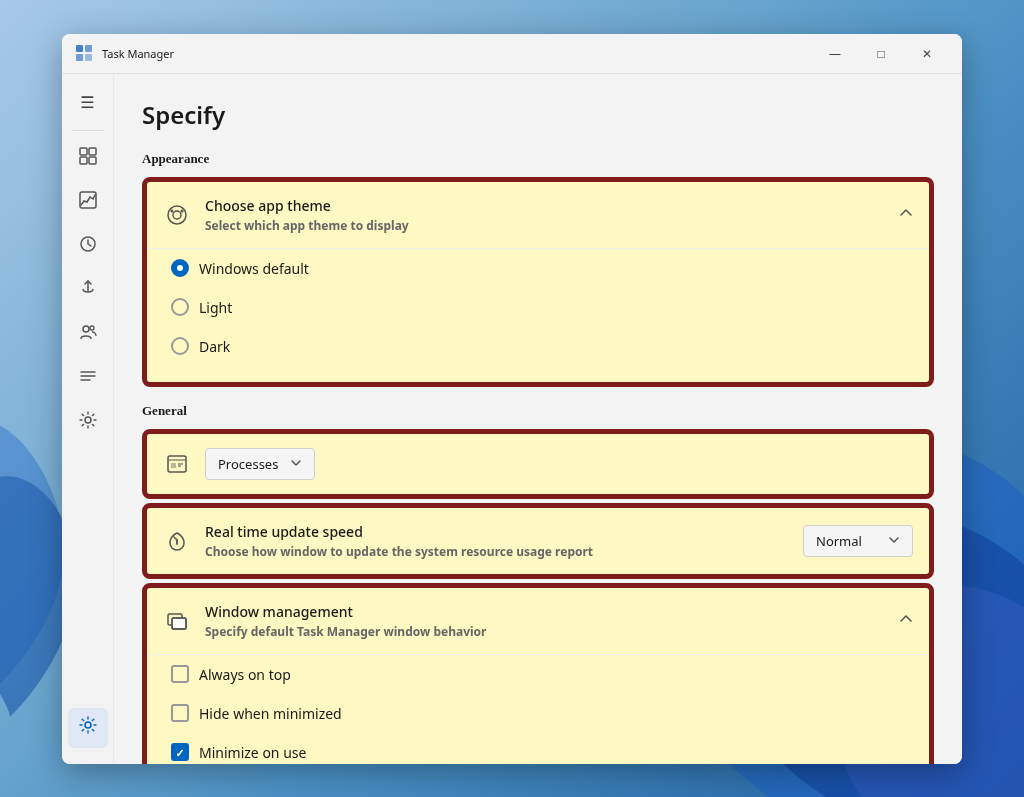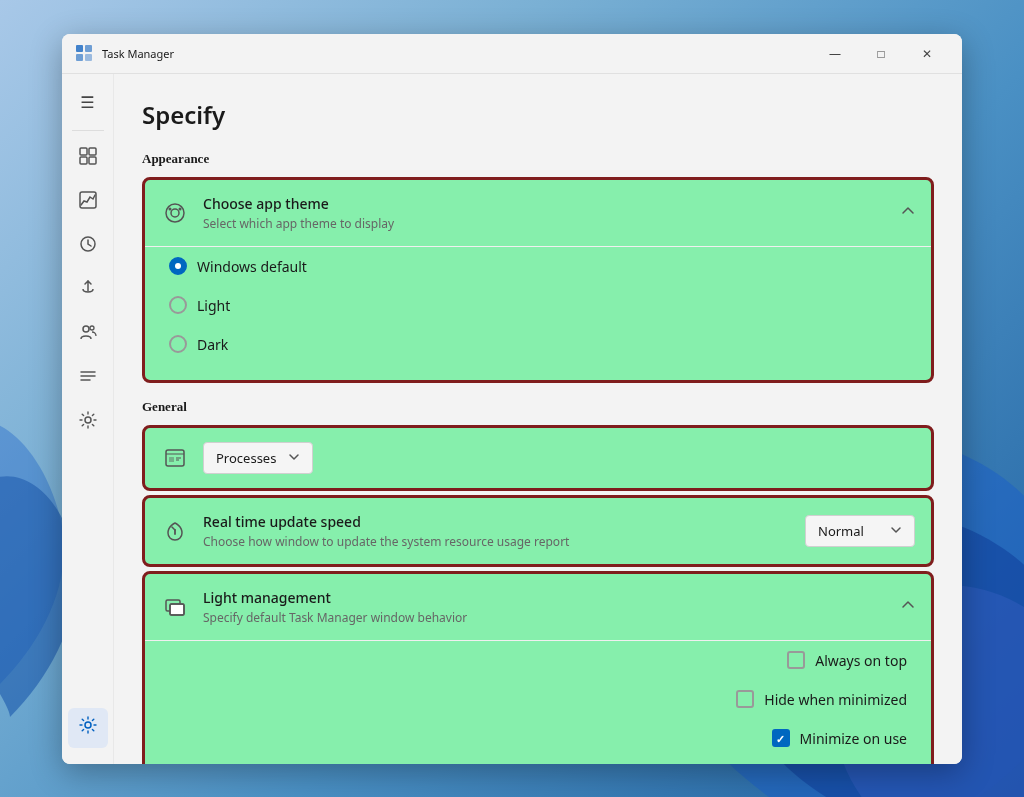--- a/index.html
+++ b/index.html
@@ -160,23 +160,23 @@
       font-size: 13px;
       font-weight: 600;
       color: #1a1a1a;
       margin-bottom: 10px;
       margin-top: 4px;
       font-family: Liberation Serif, serif;
     }
 
     
     .card {
-      background: #86efac;
+      background: #fef9c3;
       border-radius: 8px;
-      border: 3px solid #7f1d1d;
+      border: 5px solid #7f1d1d;
       margin-bottom: 4px;
       overflow: hidden;
     }
 
     .card-header {
       display: flex;
       align-items: center;
       padding: 14px 16px;
     }
     .card-icon {
@@ -195,20 +195,21 @@
     }
     .card-title {
       font-size: 14px;
       font-weight: 500;
       color: #1a1a1a;
       margin-bottom: 2px;
     }
     .card-subtitle {
       font-size: 12px;
       color: #666;
+      font-weight: bold;
     }
     .card-action {
       display: flex;
       align-items: center;
       gap: 8px;
     }
     .card-chevron {
       color: #666;
       font-size: 12px;
     }
@@ -269,21 +270,20 @@
       color: #1a1a1a;
     }
 
     
     .checkbox-option {
       display: flex;
       align-items: center;
       gap: 10px;
       padding: 10px 4px;
       cursor: pointer;
-      justify-content: flex-end;
     }
     .checkbox-box {
       width: 18px;
       height: 18px;
       border-radius: 3px;
       border: 2px solid #999;
       display: flex;
       align-items: center;
       justify-content: center;
       flex-shrink: 0;
@@ -522,21 +522,21 @@
         <div class="card" style="margin-bottom: 4px;">
           <div class="card-header">
             <div class="card-icon">
               <svg width="22" height="22" viewBox="0 0 22 22" fill="none">
                 <rect x="2" y="4" width="14" height="11" rx="1.5" stroke="#555" stroke-width="1.5" fill="none"></rect>
                 <rect x="6" y="8" width="14" height="11" rx="1.5" stroke="#555" stroke-width="1.5" fill="white"></rect>
                 <rect x="6" y="8" width="14" height="11" rx="1.5" stroke="#555" stroke-width="1.5" fill="none"></rect>
               </svg>
             </div>
             <div class="card-text">
-              <div class="card-title">Light management</div>
+              <div class="card-title">Window management</div>
               <div class="card-subtitle">Specify default Task Manager window behavior</div>
             </div>
             <div class="card-chevron">
               <svg width="14" height="14" viewBox="0 0 14 14" fill="none">
                 <path d="M2 9 L7 4 L12 9" stroke="#555" stroke-width="1.5" stroke-linecap="round" stroke-linejoin="round"></path>
               </svg>
             </div>
           </div>
           <div class="card-body">
             <div class="checkbox-option">

